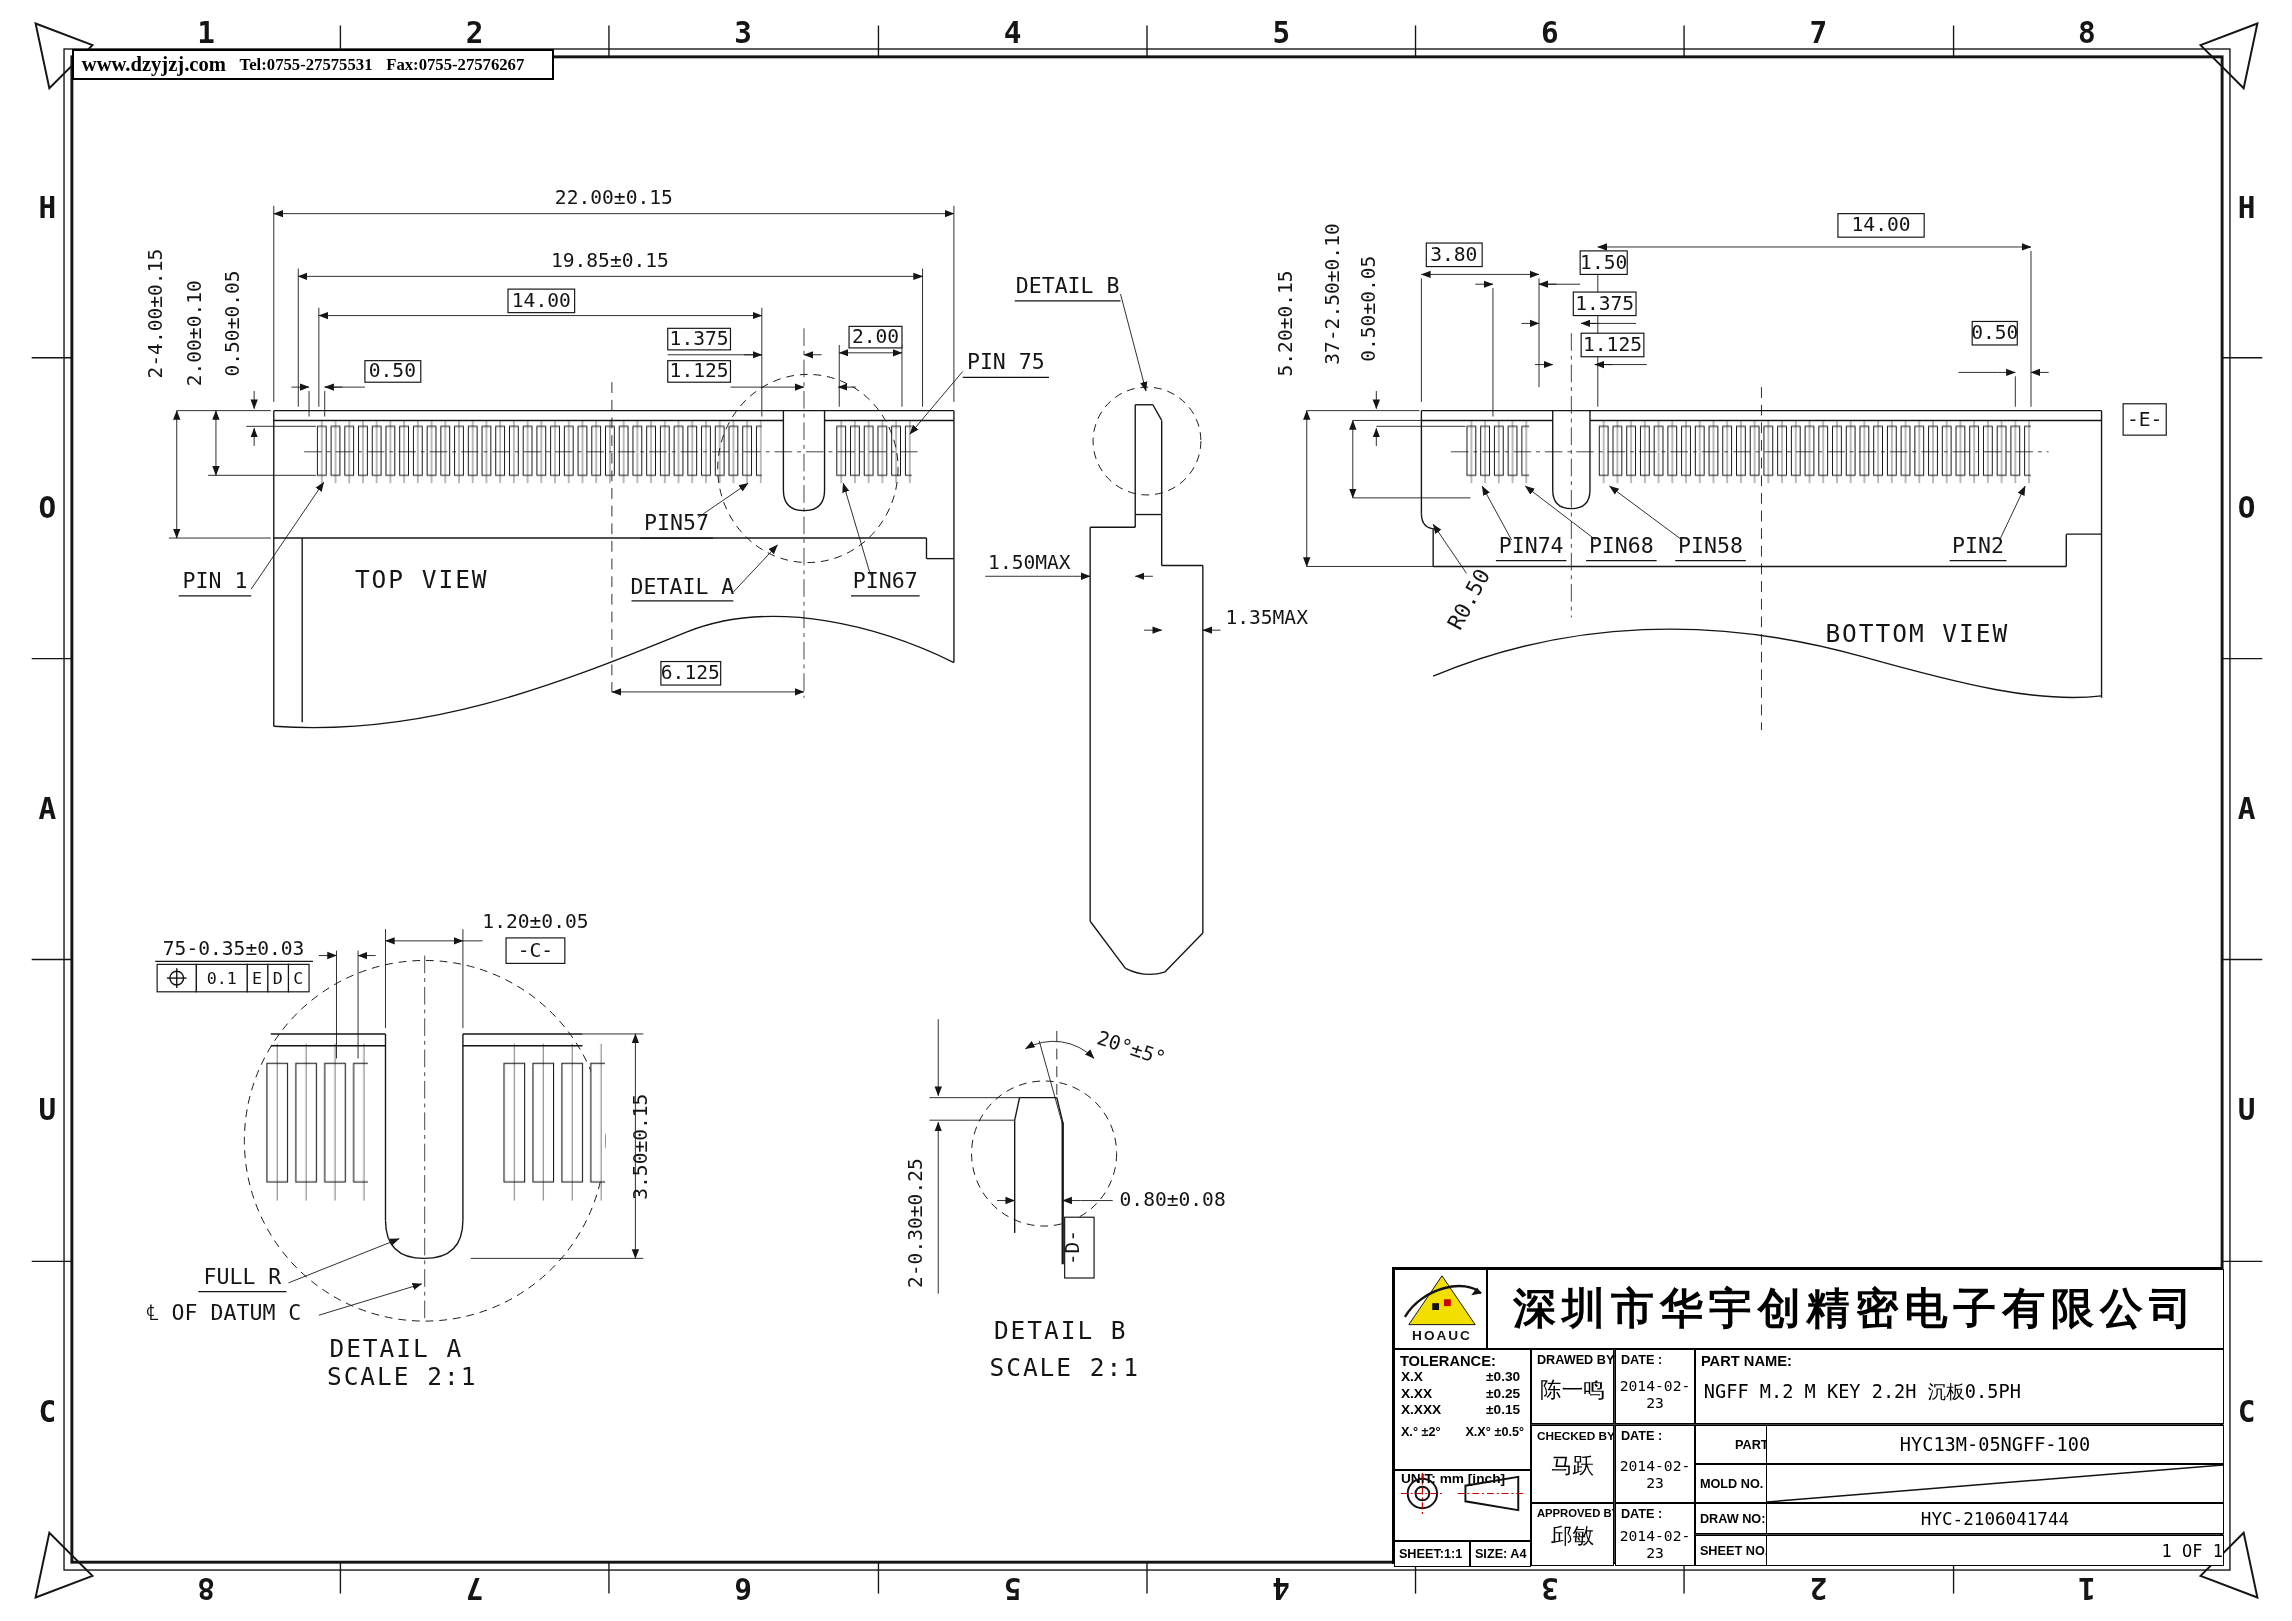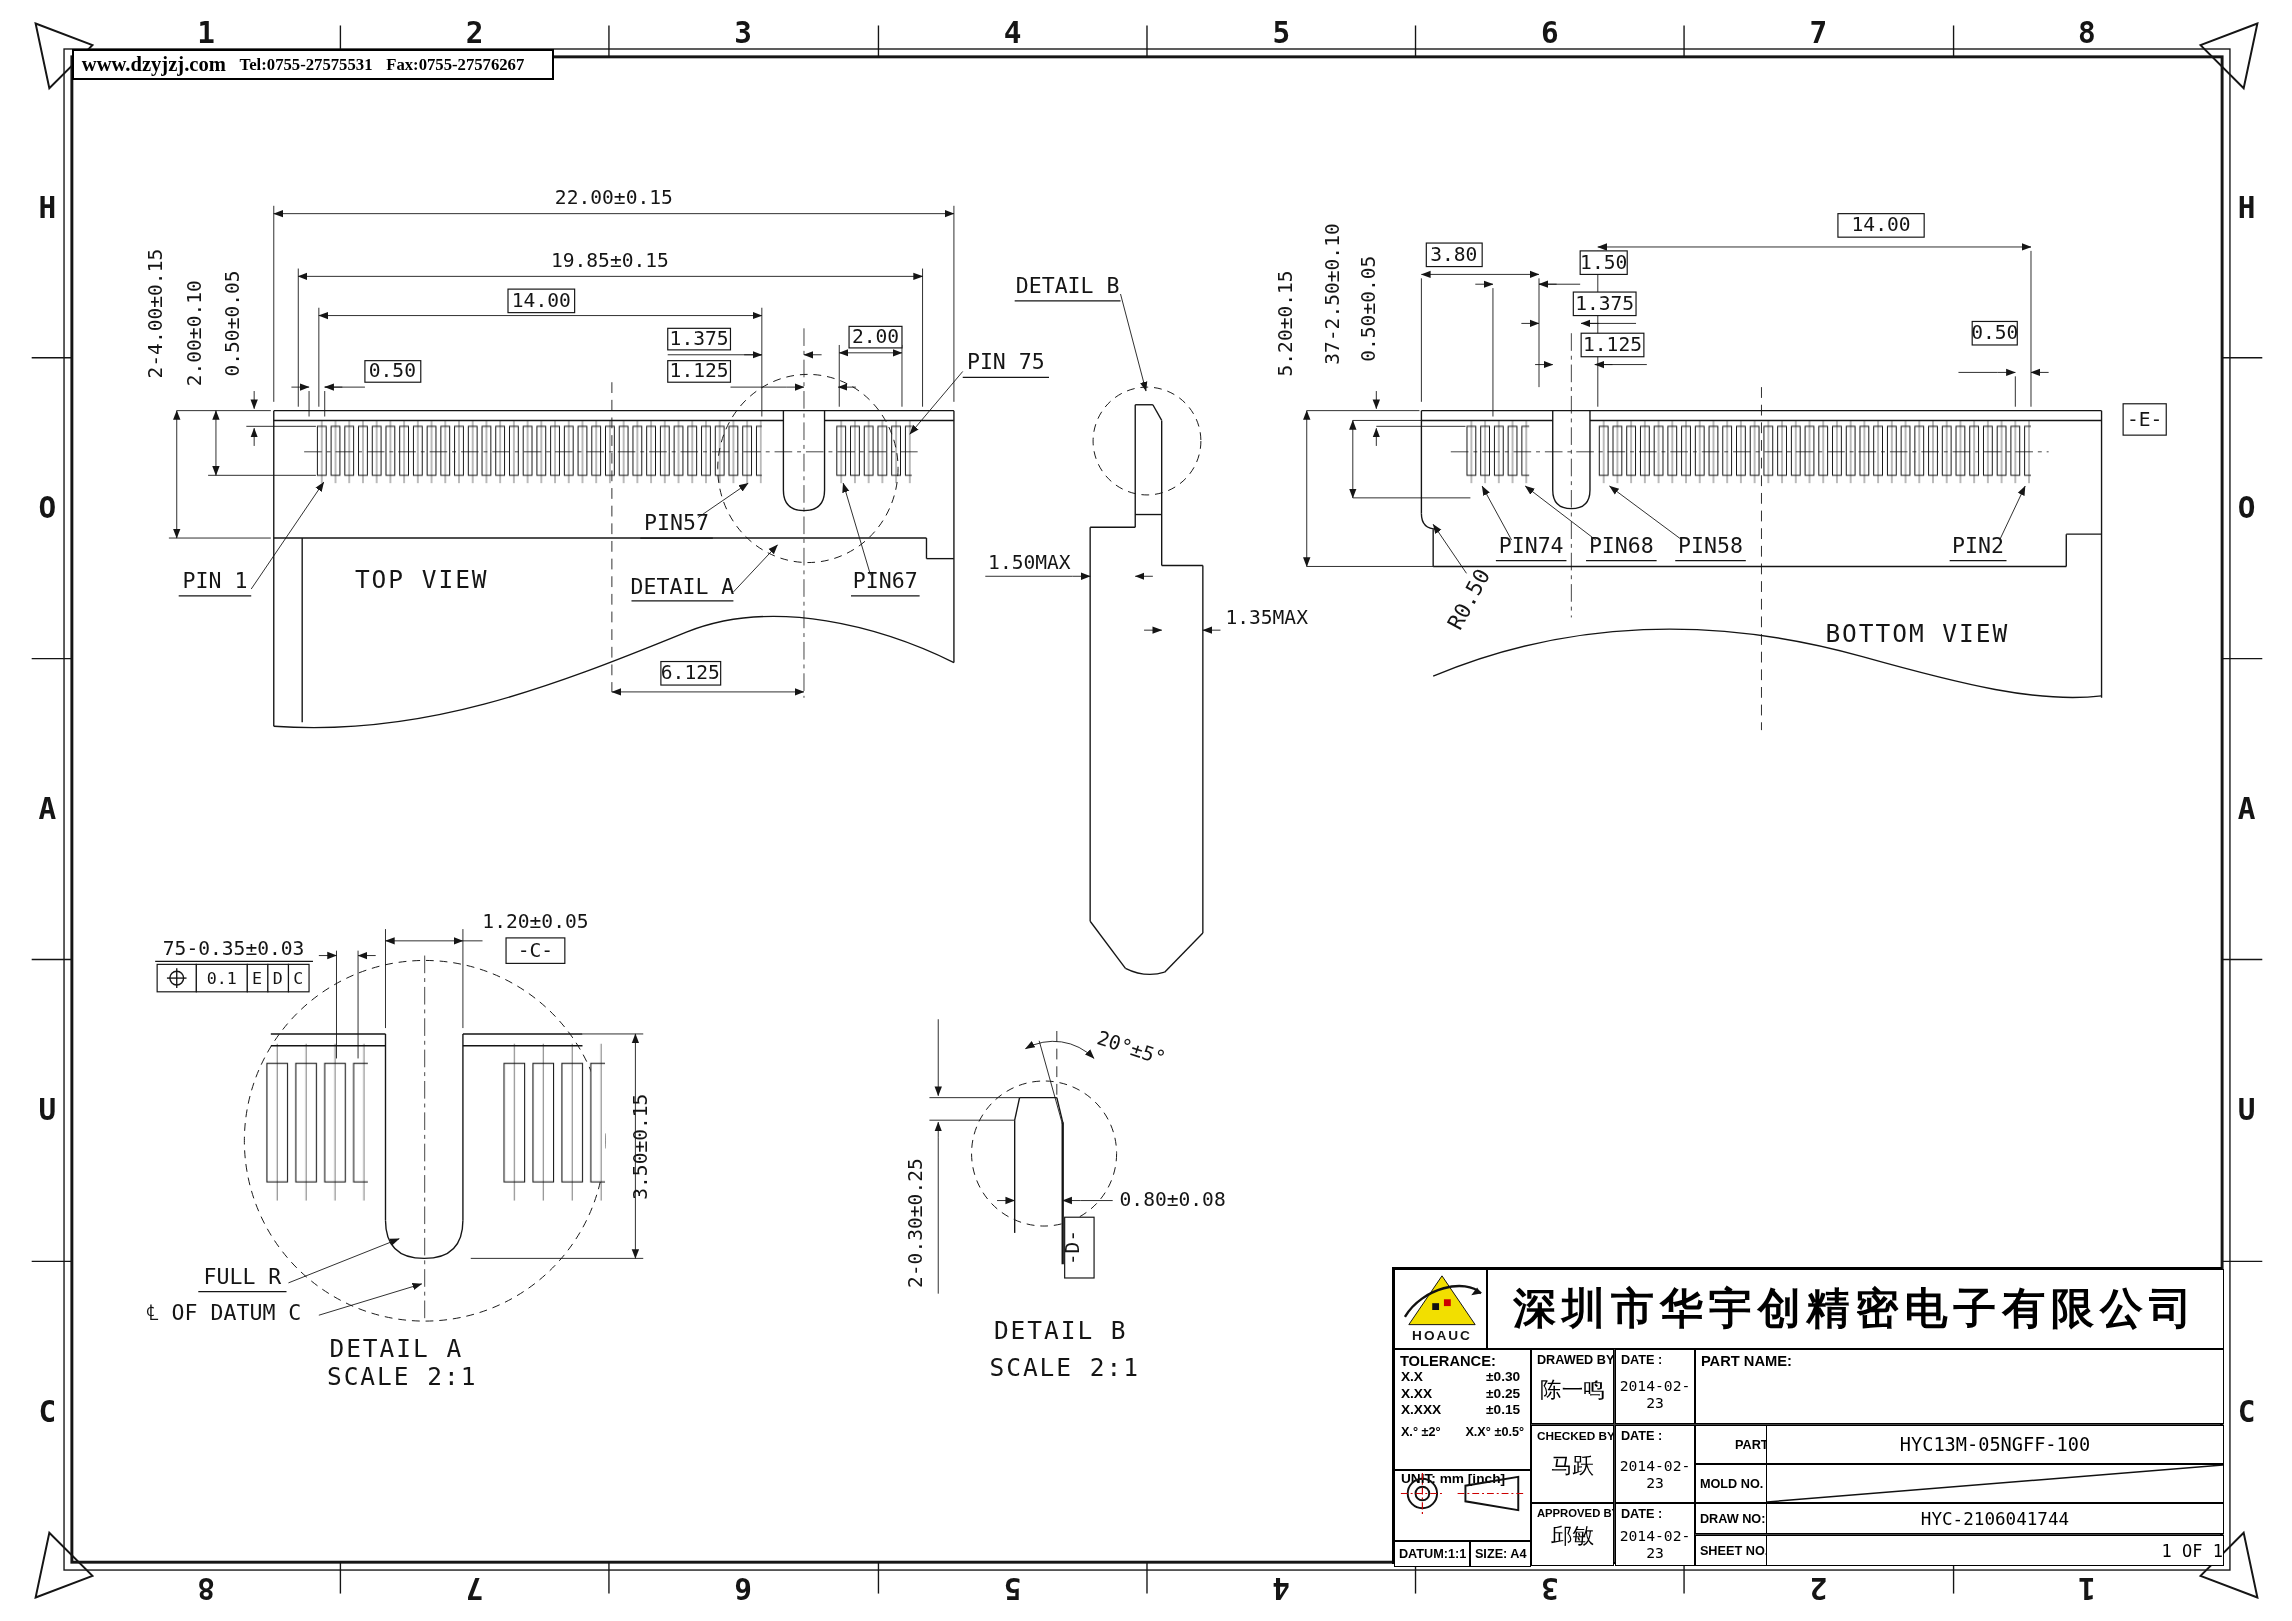--- a/index.html
+++ b/index.html
@@ -504,21 +504,21 @@
     <svg width="135" height="45" viewBox="0 0 138 46">
       <circle cx="28" cy="23" r="15" fill="none" stroke="#111" stroke-width="2"></circle>
       <circle cx="28" cy="23" r="7" fill="none" stroke="#111" stroke-width="2"></circle>
       <line x1="6" y1="23" x2="50" y2="23" stroke="#c00" stroke-width="1.2" stroke-dasharray="7 3 2 3"></line>
       <line x1="28" y1="2" x2="28" y2="44" stroke="#c00" stroke-width="1.2" stroke-dasharray="7 3 2 3"></line>
       <polygon points="72,15 72,31 126,40 126,6" fill="none" stroke="#111" stroke-width="2"></polygon>
       <line x1="64" y1="23" x2="134" y2="23" stroke="#c00" stroke-width="1.2" stroke-dasharray="7 3 2 3"></line>
     </svg>
     <div class="unit">UNIT: mm [inch]</div>
   </div>
-  <div class="cell scl" style="left:0;top:272px;width:76px;height:25.5px;">DATUM:1:1</div>
+  <div class="cell scl" style="left:0;top:272px;width:76px;height:25.5px;">SHEET:1:1</div>
   <div class="cell scl" style="left:76px;top:272px;width:61px;height:25.5px;">SIZE: A4</div>
 
   <div class="cell" style="left:137px;top:80px;width:83px;height:75px;">
     <div class="cap" style="font-size:12.7px;">DRAWED BY :</div>
     <div class="namecn">陈一鸣</div>
   </div>
   <div class="cell" style="left:221px;top:80px;width:80px;height:75px;">
     <div class="cap" style="font-size:12.7px;">DATE :</div>
     <div class="dateval">2014-02-23</div>
   </div>
@@ -534,20 +534,21 @@
     <div class="cap" style="font-size:11.3px;">APPROVED BY:</div>
     <div class="namecn" style="padding-top:2px;">邱敏</div>
   </div>
   <div class="cell" style="left:221px;top:234px;width:80px;height:63px;">
     <div class="cap" style="font-size:12.7px;">DATE :</div>
     <div class="dateval" style="padding-top:5.9px;">2014-02-23</div>
   </div>
 
   <div class="cell" style="left:301px;top:80px;width:529px;height:75px;">
     <div class="cap">PART NAME:</div>
+    <div class="pn" style="padding-top:9.8px;">NGFF M.2 M KEY 2.2H 沉板0.5PH</div>
   </div>
   <div class="cell lblcell" style="left:301px;top:156px;width:72px;height:39px;padding-left:39px;">PART NO.</div>
   <div class="cell" style="left:372px;top:156px;width:458px;height:39px;">
     <div class="ctr val">HYC13M-05NGFF-100</div>
   </div>
   <div class="cell lblcell" style="left:301px;top:195px;width:72px;height:39px;">MOLD NO.</div>
   <div class="cell" style="left:372px;top:195px;width:458px;height:39px;">
     <svg width="100%" height="100%" viewBox="0 0 467 40" preserveAspectRatio="none">
       <line x1="0" y1="40" x2="467" y2="0" stroke="#111" stroke-width="1.6"></line>
     </svg>

